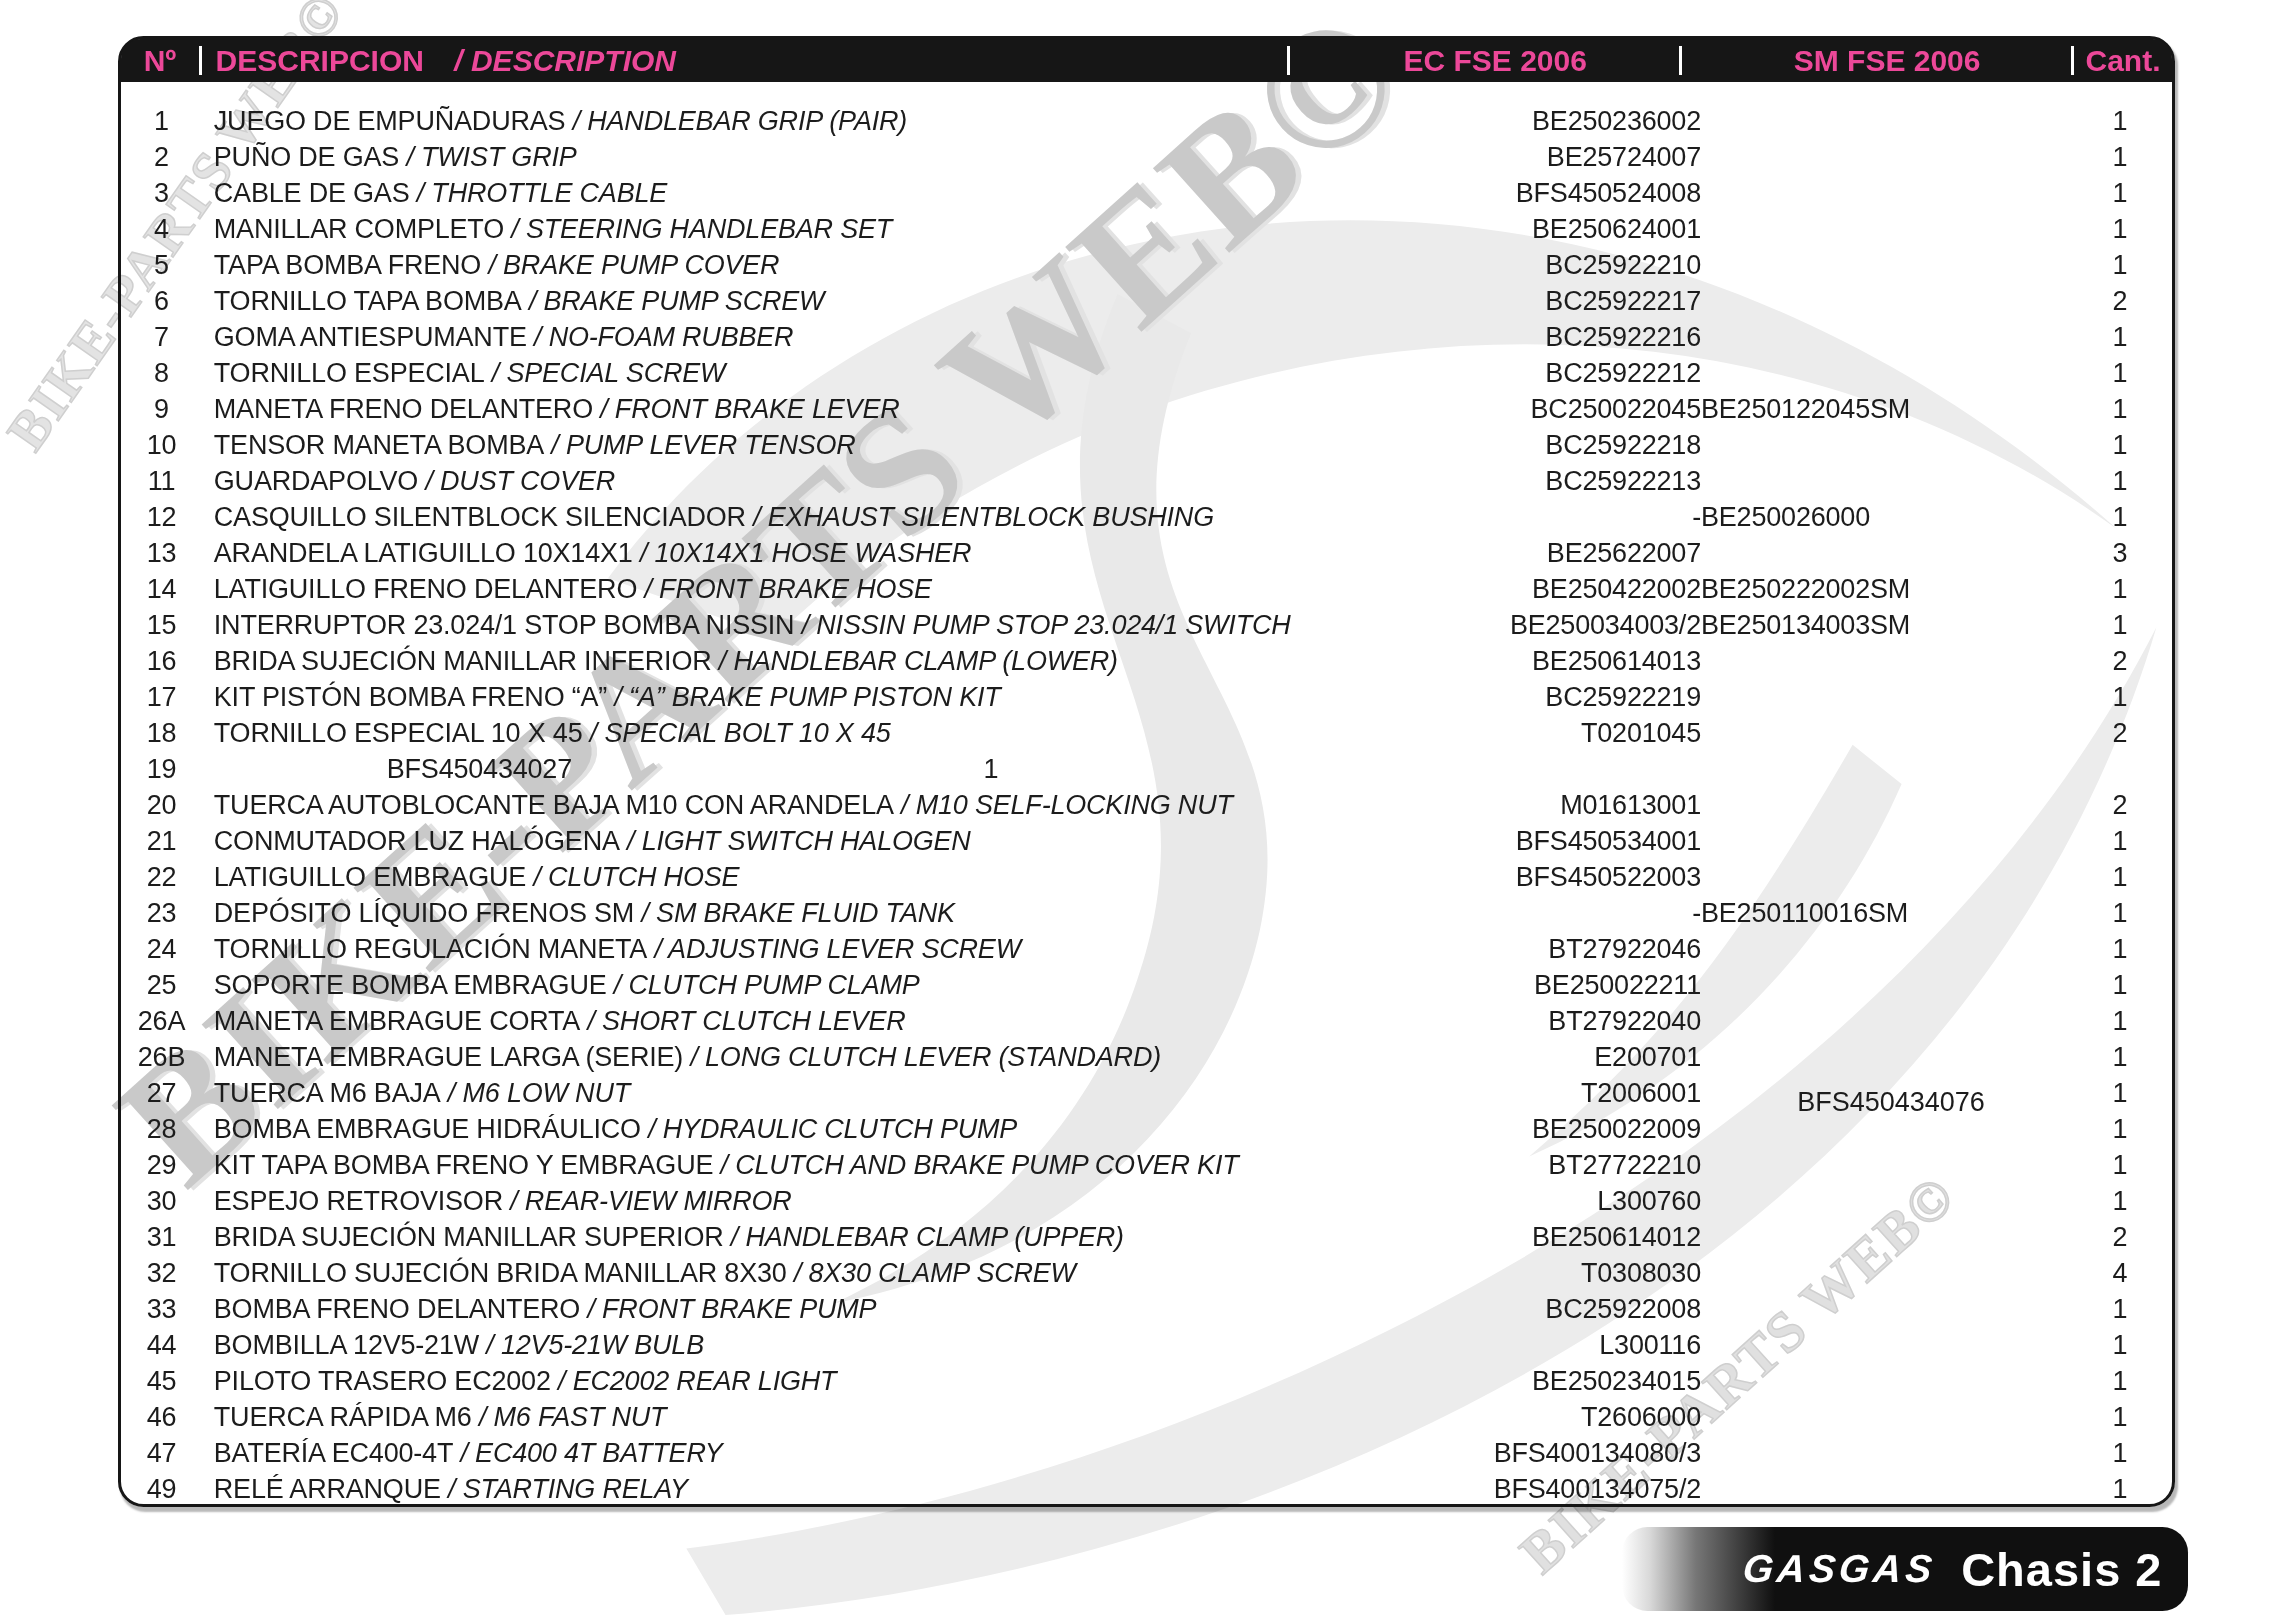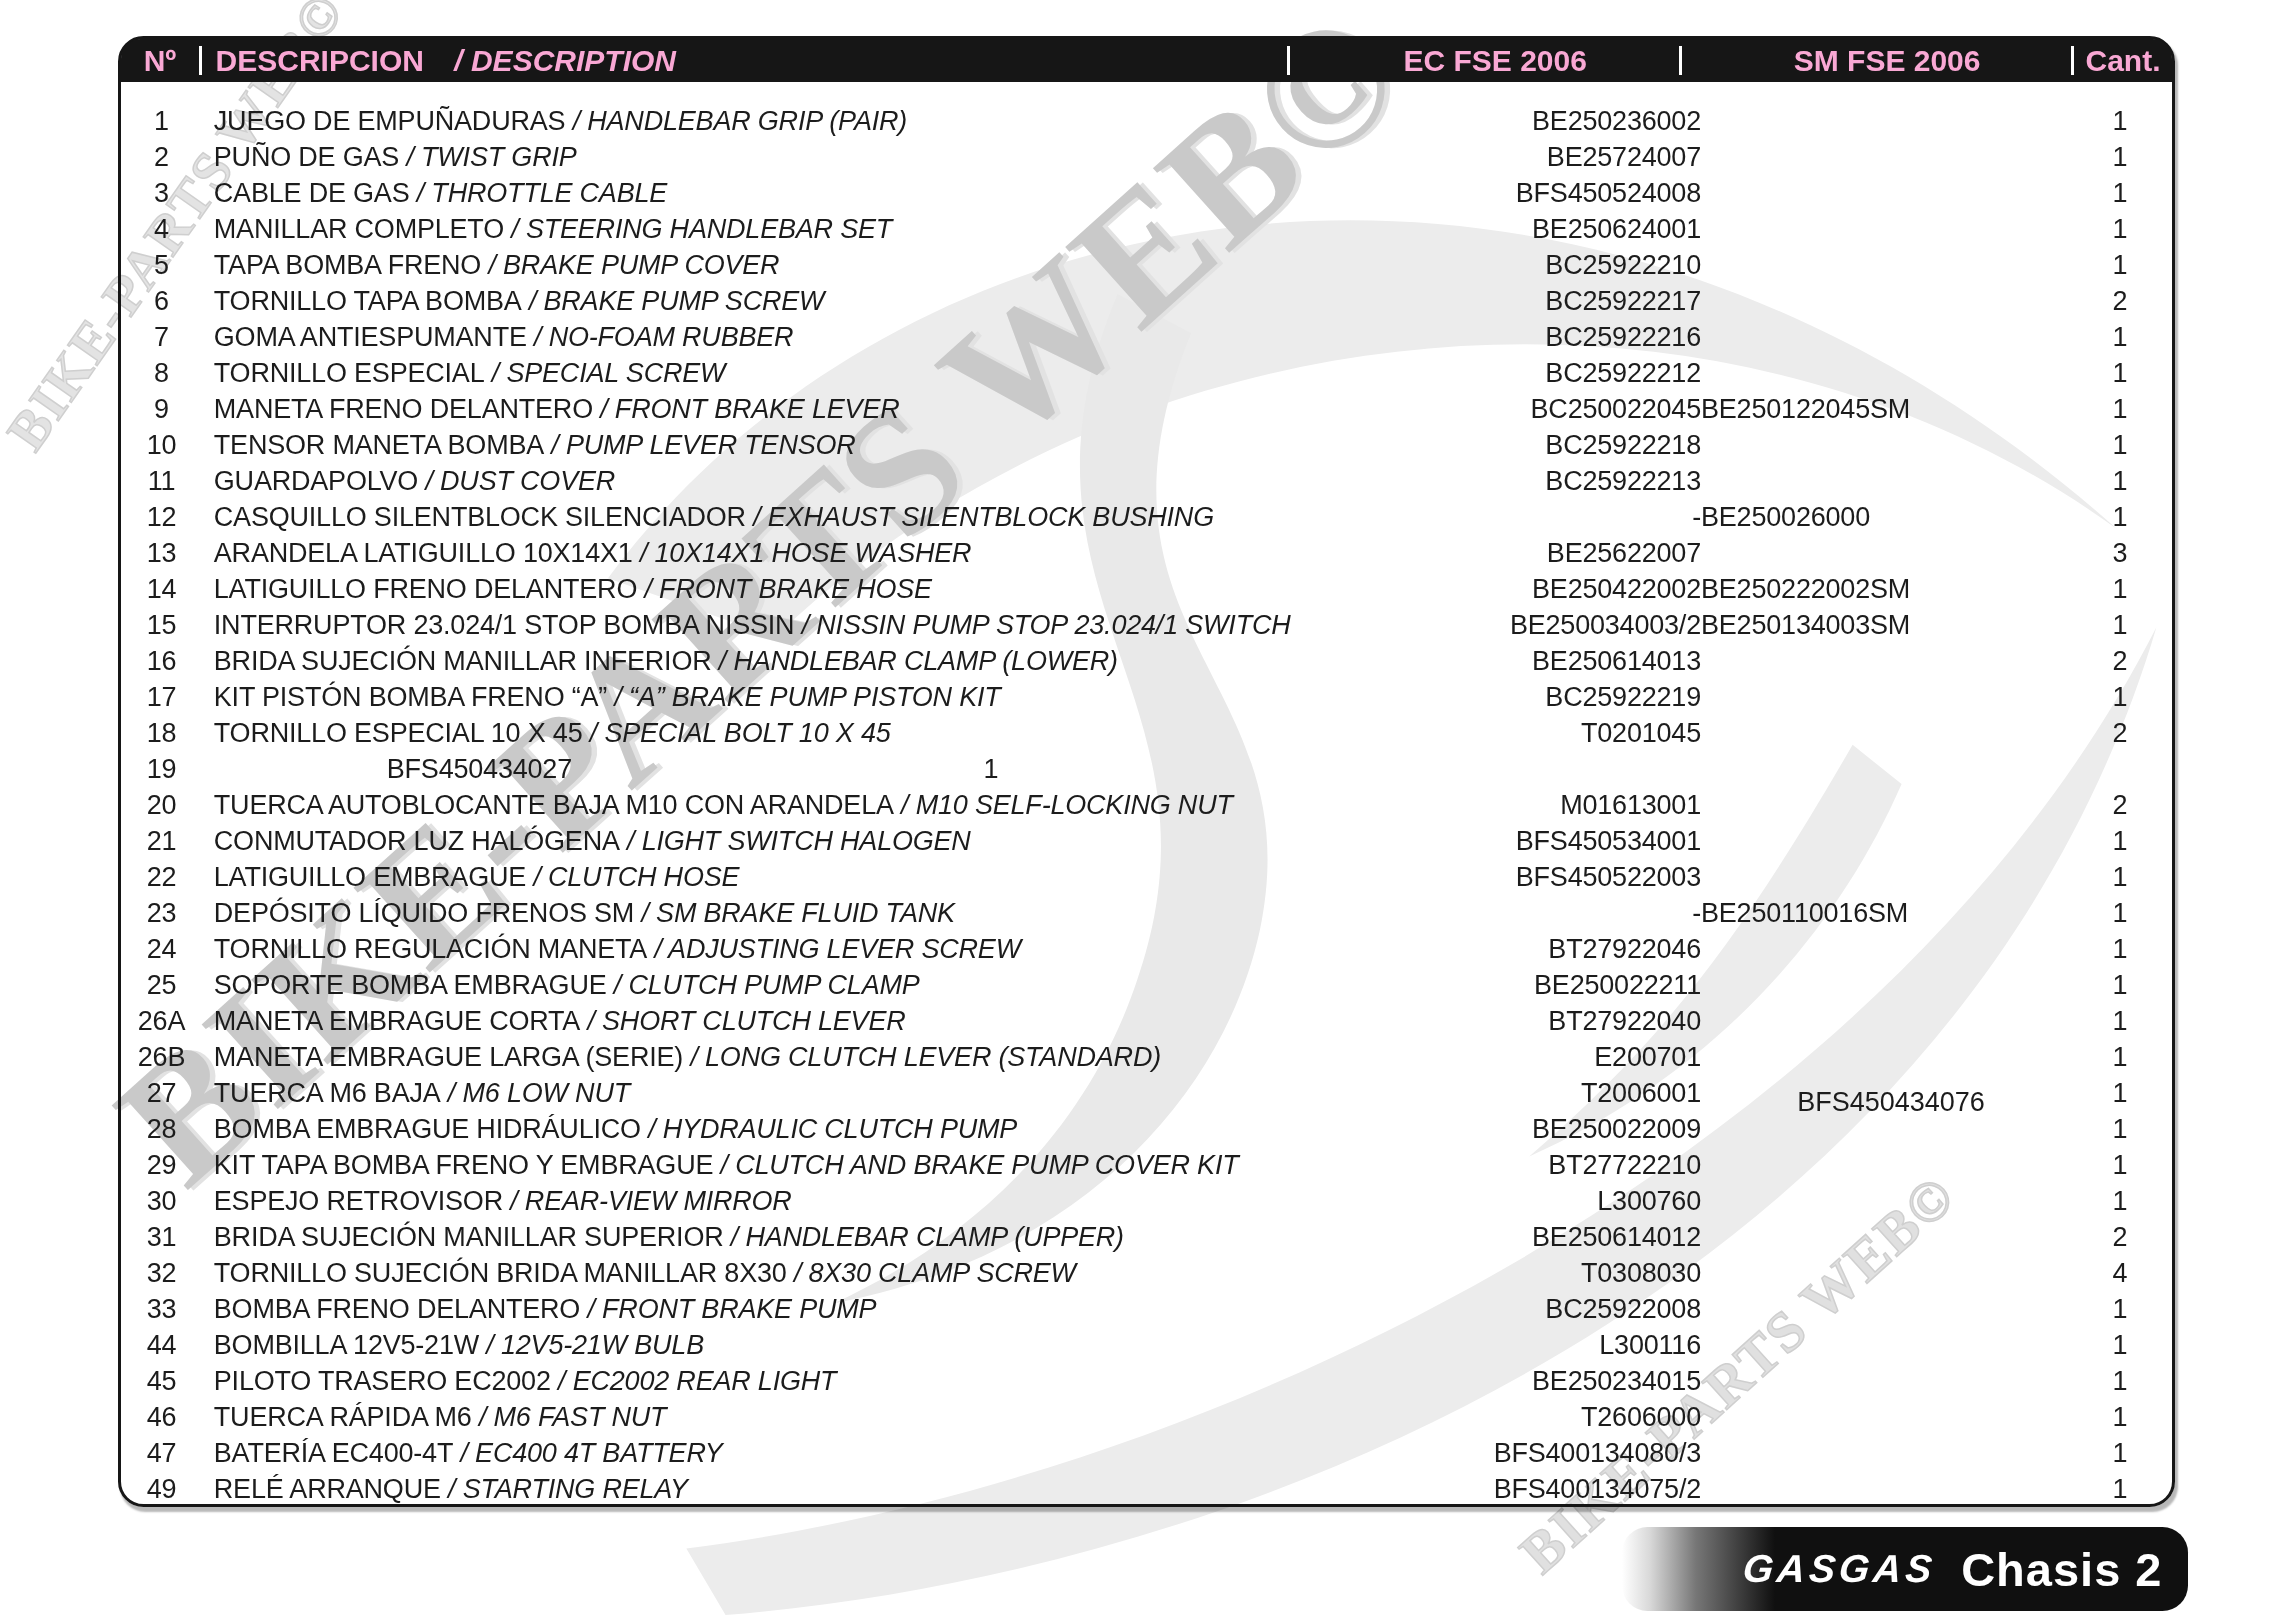--- a/index.html
+++ b/index.html
@@ -49,21 +49,21 @@
     box-sizing:border-box;
     border:3.9px solid #161616;
     border-radius:25.5px;
     background:transparent;
     z-index:2;
     box-shadow:2.9px 4.9px 2px rgba(0,0,0,0.28);
   }
   .thead{
     height:43px;background:#161616;border-radius:19.6px 19.6px 0 0;
     display:flex;align-items:center;
-    color:#f9a8d4;font-weight:bold;font-size:30px;
+    color:#ec4899;font-weight:bold;font-size:30px;
   }
   .thead .hc{white-space:nowrap;}
   .hc-num{width:78px;text-align:center;}
   .hdiv{width:2.9px;height:29px;background:#ffffff;flex:0 0 auto;}
   .hc-desc{flex:1;padding-left:13.7px;}
   .hc-ec,.hc-sm{width:368px;text-align:center;margin-left:21px;}
   .hc-cant{width:98px;text-align:center;}
   .hc i{font-style:italic;margin-left:22px;}
   .tbody{padding-top:21.6px;position:relative;}
   .row{height:36px;display:flex;align-items:center;font-size:27px;letter-spacing:-0.2px;}

